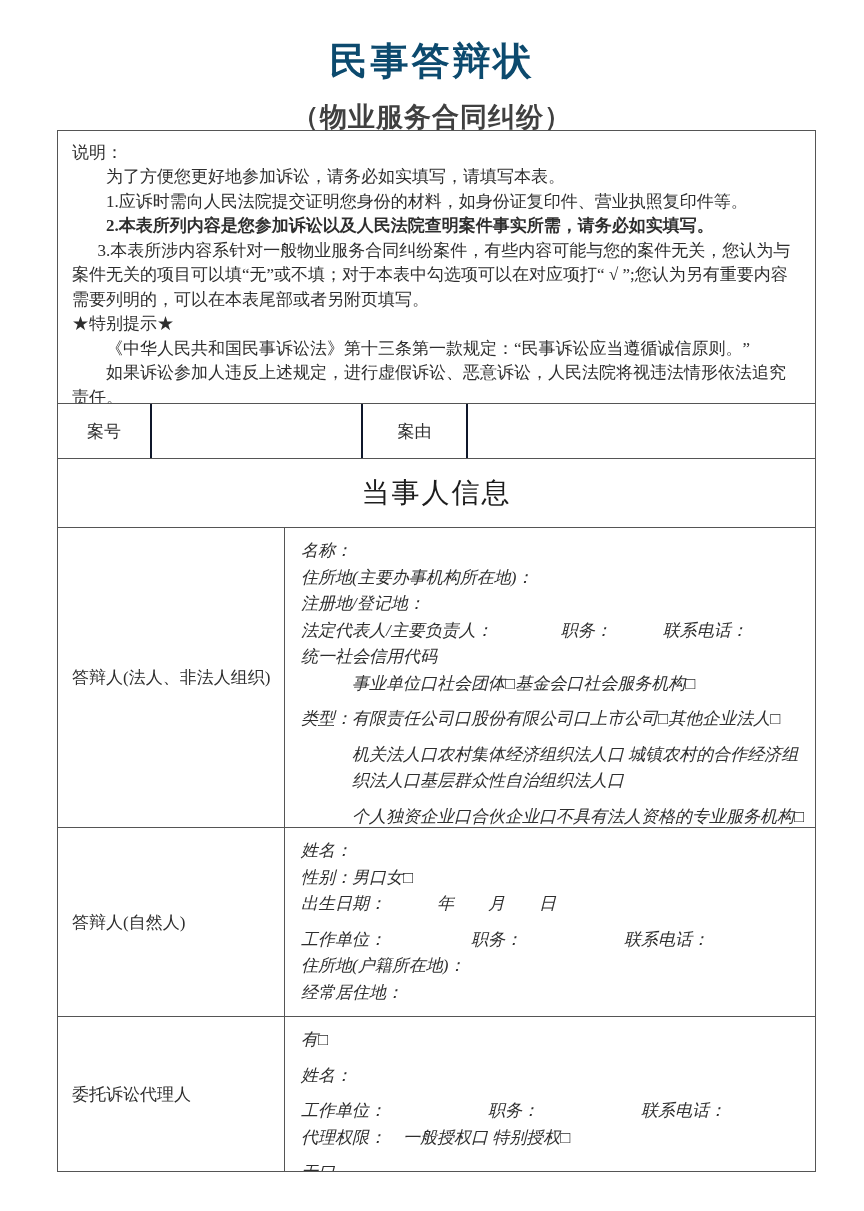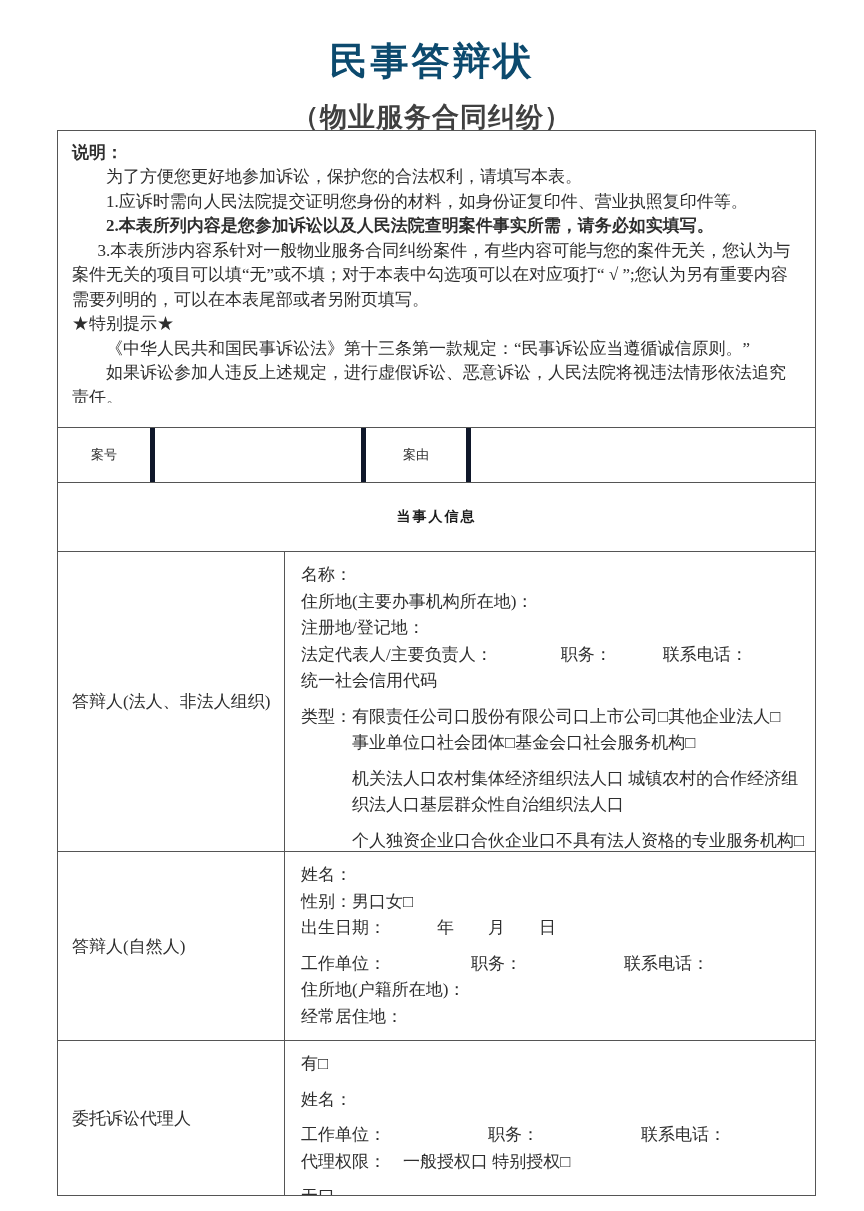--- a/index.html
+++ b/index.html
@@ -41,51 +41,50 @@
     overflow:hidden;
   }
   .row:first-child{border-top:none;}
   
   .instructions{
     height:272px;
     padding:9px 14px 0 14px;
     font-size:17px;
   }
   .ins-heading{
-    font-weight:bold;
+    font-weight:normal;
     line-height:25px;
   }
   .instructions .line{line-height:24.5px;}
   
   .case-row{
     height:55px;
     display:flex;
-    font-size:13px;
-    margin-top:24px;
+    font-size:17px;
   }
   .case-row .cell{
     box-sizing:border-box;
-    border-left:5px solid #0f172a;
+    border-left:2px solid #0f172a;
     display:flex;
     align-items:center;
     justify-content:center;
   }
   .case-row .cell:first-child{border-left:none;}
   .c1{width:92px;}
   .c2{width:211px;}
   .c3{width:105px;}
   .c4{flex:1;}
   
   .party-header{
     height:69px;
     display:flex;
     align-items:center;
     justify-content:center;
-    font-size:14px;
-    font-weight:bold;
+    font-size:28px;
+    font-weight:normal;
     letter-spacing:2px;
     color:#1d1d1d;
   }
   
   .party-row{display:flex;font-size:17px;}
   .h300{height:300px;}
   .h189{height:189px;}
   .h155{height:155px;}
   .label-cell{
     width:227px;
@@ -93,37 +92,37 @@
     border-right:1px solid #555;
     display:flex;
     align-items:center;
     padding-left:14px;
   }
   .content-cell{
     flex:1;
     box-sizing:border-box;
     padding:10px 10px 0 16px;
   }
-  .content-cell .line{line-height:26.5px;}
+  .content-cell .line{line-height:26.5px;font-style:italic;}
   .line.gap{margin-top:9px;}
 </style>
 </head>
 <body>
 
 <div class="page">
 
   <h1 class="page-title">民事答辩状</h1>
   <h2 class="page-subtitle">（物业服务合同纠纷）</h2>
 
   <div class="form-table">
 
     <section class="row instructions">
       <div class="ins-heading">说明：</div>
       <div>
-          <div class="line" style="text-indent: 2em;">为了方便您更好地参加诉讼，保护您的合法权利，请填写本表。</div>
+          <div class="line" style="text-indent: 2em;">为了方便您更好地参加诉讼，请务必如实填写，请填写本表。</div>
           <div class="line" style="text-indent: 2em;">1.应诉时需向人民法院提交证明您身份的材料，如身份证复印件、营业执照复印件等。</div>
           <div class="line" style="text-indent: 2em; font-weight: bold;">2.本表所列内容是您参加诉讼以及人民法院查明案件事实所需，请务必如实填写。</div>
           <div class="line" style="text-indent: 1.5em;">3.本表所涉内容系针对一般物业服务合同纠纷案件，有些内容可能与您的案件无关，您认为与案件无关的项目可以填“无”或不填；对于本表中勾选项可以在对应项打“ √ ”;您认为另有重要内容需要列明的，可以在本表尾部或者另附页填写。</div>
           <div class="line" style="text-indent: 0em;">★特别提示★</div>
           <div class="line" style="text-indent: 2em;">《中华人民共和国民事诉讼法》第十三条第一款规定：“民事诉讼应当遵循诚信原则。”</div>
           <div class="line" style="text-indent: 2em;">如果诉讼参加人违反上述规定，进行虚假诉讼、恶意诉讼，人民法院将视违法情形依法追究责任。</div>
         </div>
     </section>
 
     <section class="row case-row">
@@ -136,22 +135,22 @@
     <section class="row party-header">当事人信息</section>
 
     <section class="row party-row h300">
       <div class="label-cell">答辩人(法人、非法人组织)</div>
       <div class="content-cell">
           <div class="line">名称：</div>
           <div class="line">住所地(主要办事机构所在地)：</div>
           <div class="line">注册地/登记地：</div>
           <div class="line">法定代表人/主要负责人：　　　　职务：　　　联系电话：</div>
           <div class="line">统一社会信用代码</div>
+          <div class="line" style="margin-left: 3em;">事业单位口社会团体□基金会口社会服务机构□</div>
           <div class="line gap">类型：有限责任公司口股份有限公司口上市公司□其他企业法人□</div>
-          <div class="line" style="margin-left: 3em;">事业单位口社会团体□基金会口社会服务机构□</div>
           <div class="line gap" style="margin-left: 3em;">机关法人口农村集体经济组织法人口 城镇农村的合作经济组织法人口基层群众性自治组织法人口</div>
           <div class="line gap" style="margin-left: 3em;">个人独资企业口合伙企业口不具有法人资格的专业服务机构□</div>
         </div>
     </section>
 
     <section class="row party-row h189">
       <div class="label-cell">答辩人(自然人)</div>
       <div class="content-cell">
           <div class="line">姓名：</div>
           <div class="line">性别：男口女□</div>

